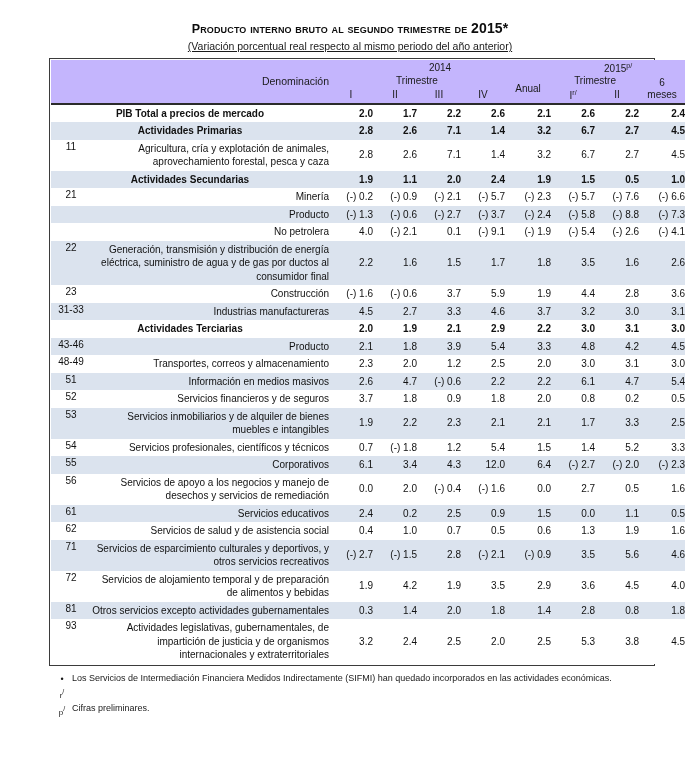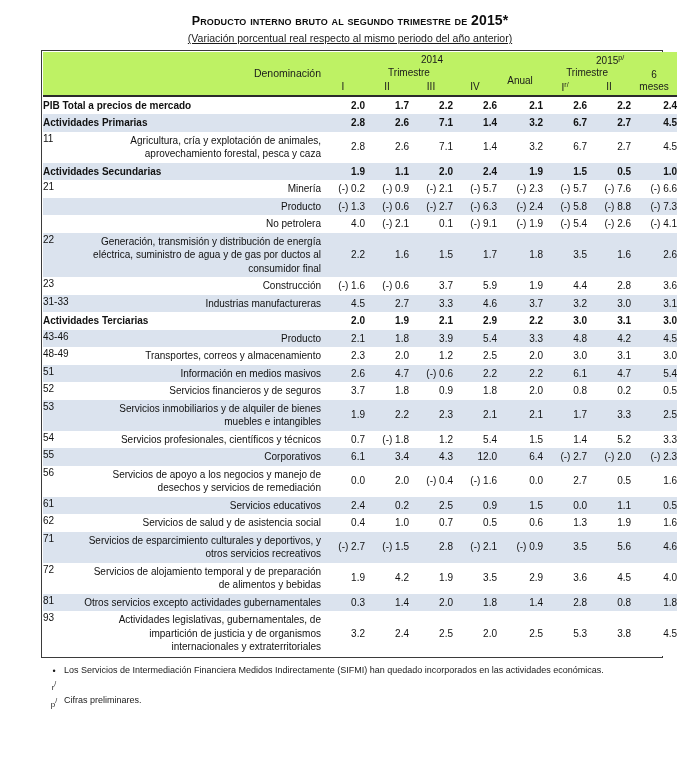--- a/index.html
+++ b/index.html
@@ -13,21 +13,21 @@
     font-family: "Liberation Sans", sans-serif;
     color: #1a1a1a;
     position: relative;
     overflow: hidden;
   }
 
   .page {
     width: 700px;
     height: 774px;
     box-sizing: border-box;
-    padding: 4px;
+    padding: 12px;
     position: relative;
   }
 
   
   .title-block {
     text-align: center;
     padding-top: 9px;
   }
   .main-title {
     font-size: 12.5px;
@@ -65,21 +65,21 @@
     background: #ffffff;
   }
   table.pib td, table.pib th {
     border: 0;
     padding: 0;
     font-weight: normal;
   }
 
   
   thead th {
-    background: #bef264;
+    background: #c4b5fd;
     font-size: 10px;
     color: #1a1a1a;
     text-align: center;
     vertical-align: middle;
     border: 1px solid #8a9099;
     line-height: 12px;
     font-weight: normal;
   }
   th.denom {
     font-size: 10.5px;
@@ -99,21 +99,21 @@
     border-left: 1px solid #9aa0a8;
     border-right: 1px solid #9aa0a8;
     padding: 0;
   }
   tbody tr.shaded td { background: #dbe3ee; }
   tbody tr.plain td  { background: #ffffff; }
 
   td.c-code {
     font-size: 10px;
     padding-left: 5px;
-    text-align: left;
+    text-align: center;
     border-left: 0;
     border-right: 0;
     white-space: nowrap;
     vertical-align: top;
     padding-top: 3px;
   }
   td.c-name {
     font-size: 10px;
     padding-left: 2px;
     padding-right: 6px;
@@ -295,21 +295,21 @@
             <td class="num sep-right">(-) 6.6</td>
           </tr>
           <tr class="shaded">
             <td class="c-code"></td>
             <td class="c-name">
               <span class="namecell" style="padding-left:28px;">Producto</span>
             </td>
             <td class="num sep-left">(-) 1.3</td>
             <td class="num">(-) 0.6</td>
             <td class="num">(-) 2.7</td>
-            <td class="num">(-) 6.3</td>
+            <td class="num">(-) 3.7</td>
             <td class="num sep-right">(-) 2.4</td>
             <td class="num">(-) 5.8</td>
             <td class="num sep-right">(-) 8.8</td>
             <td class="num sep-right">(-) 7.3</td>
           </tr>
           <tr class="plain">
             <td class="c-code"></td>
             <td class="c-name">
               <span class="namecell" style="padding-left:28px;">No petrolera</span>
             </td>

